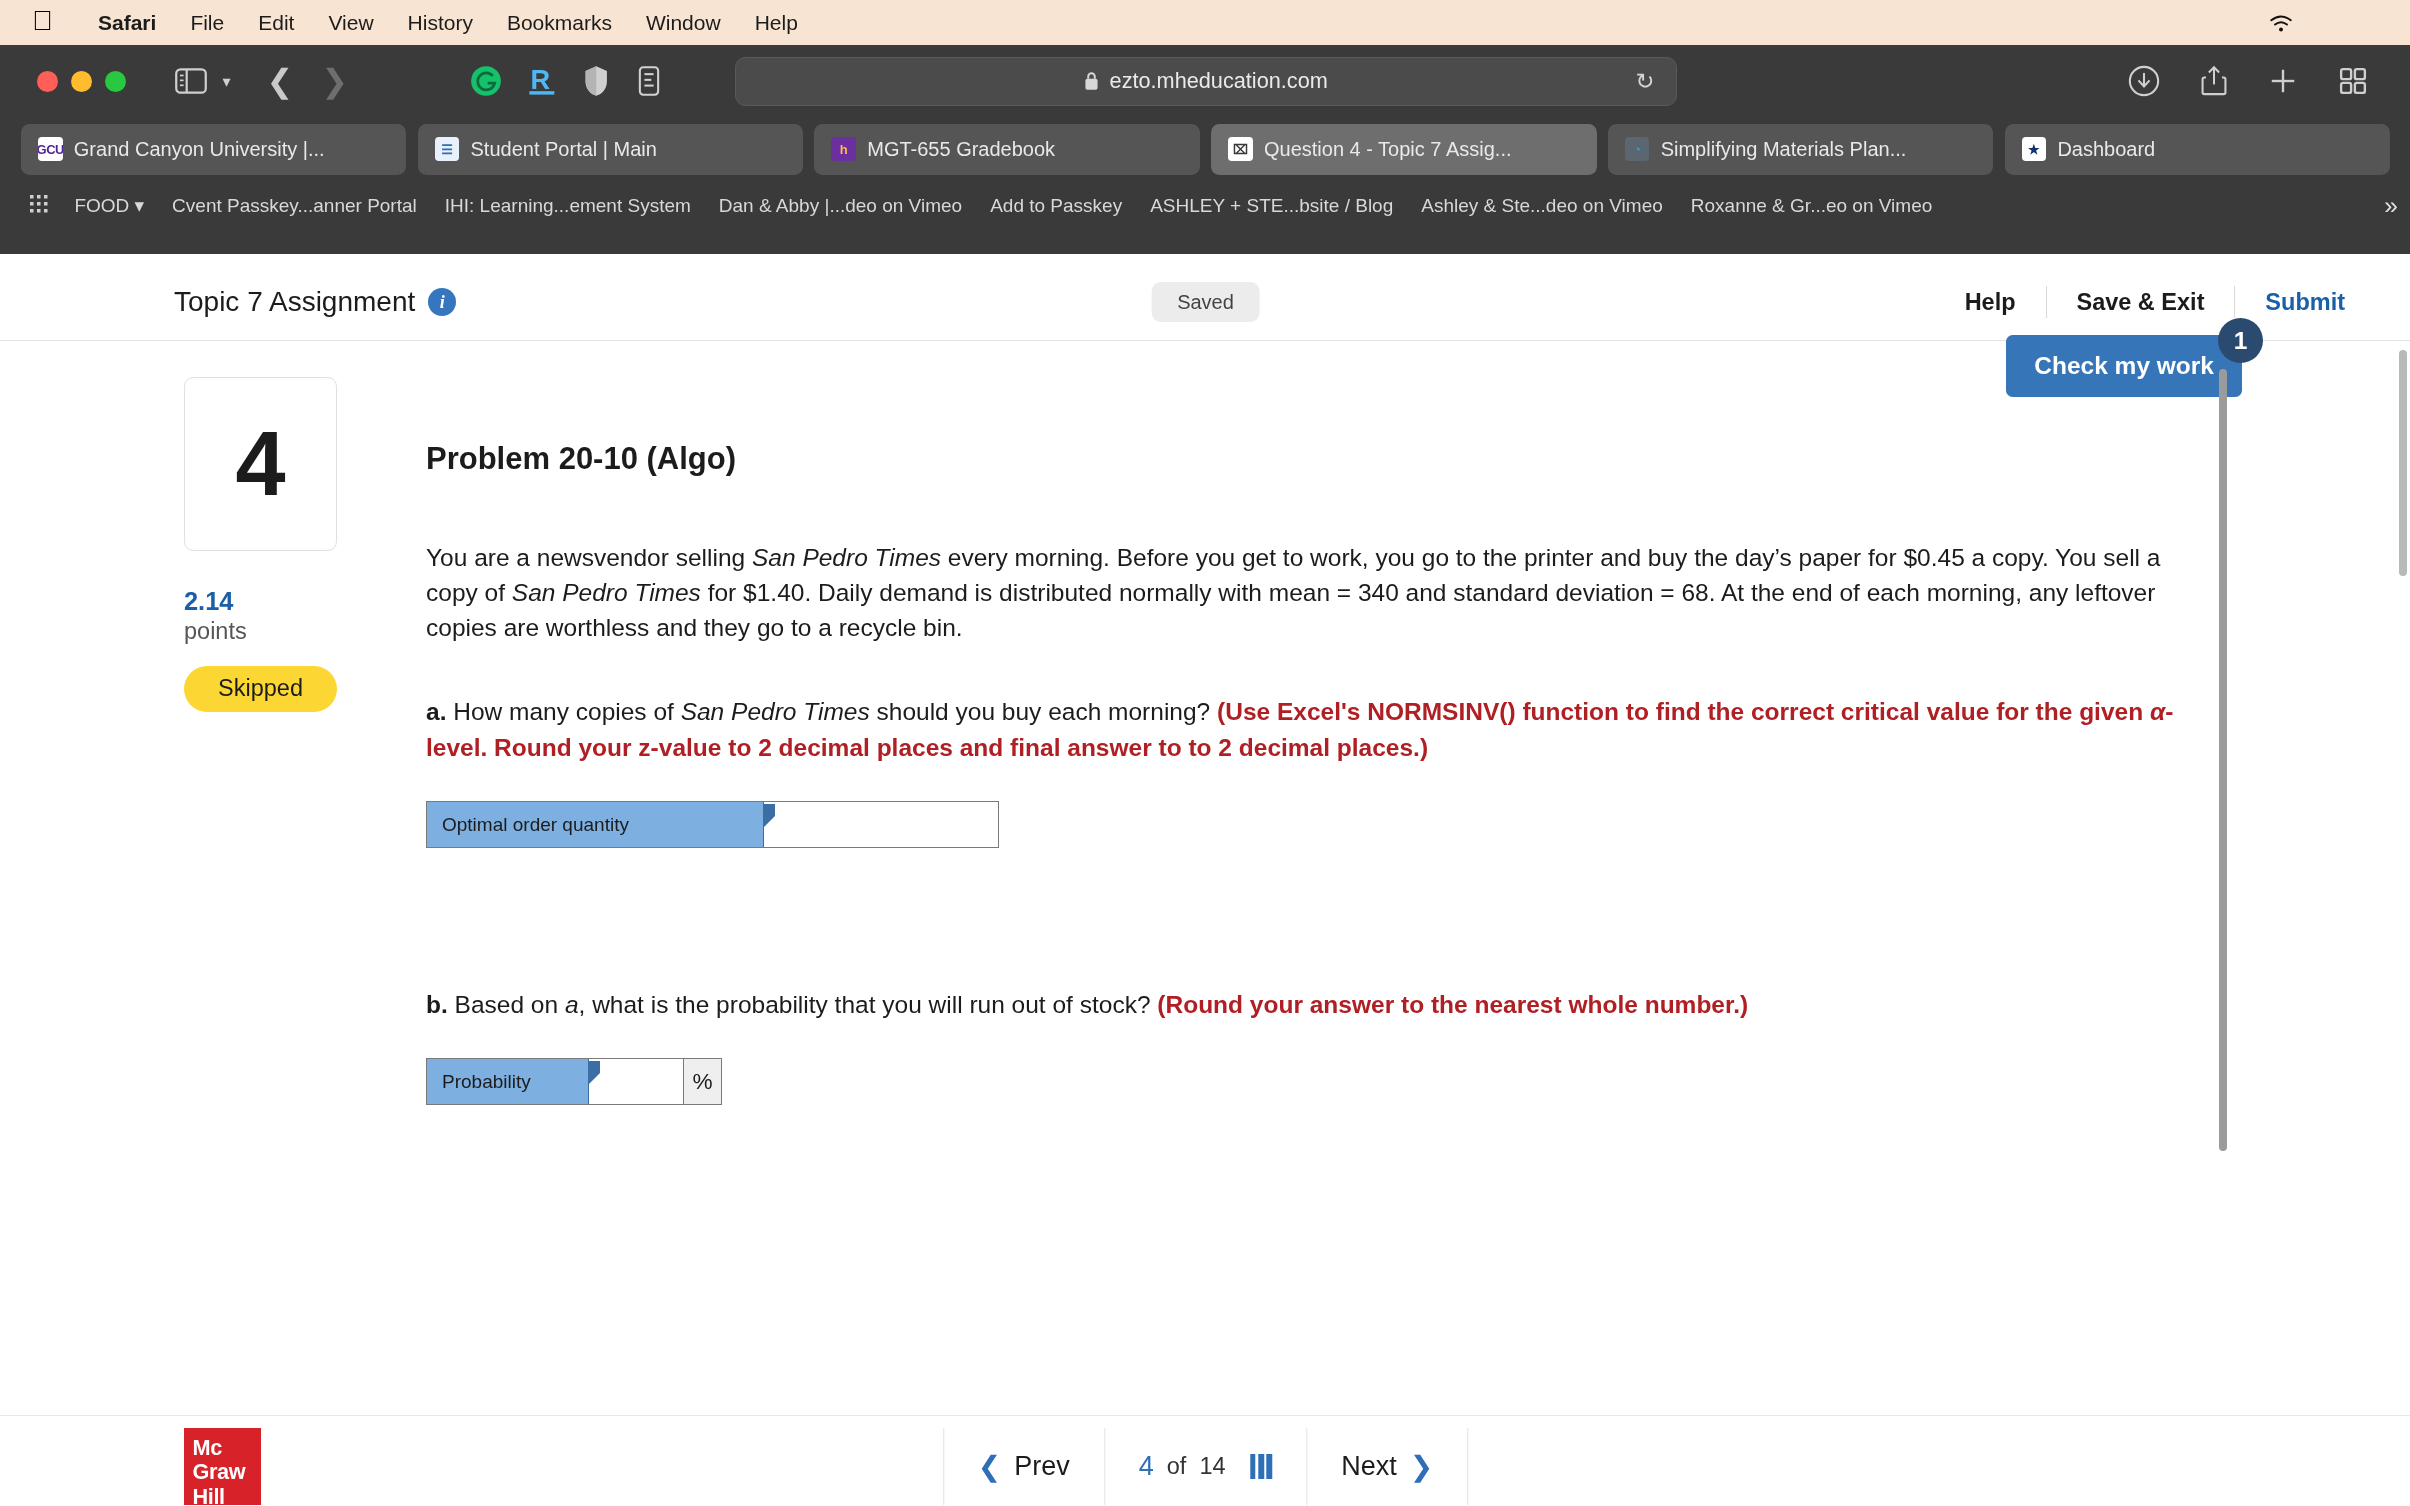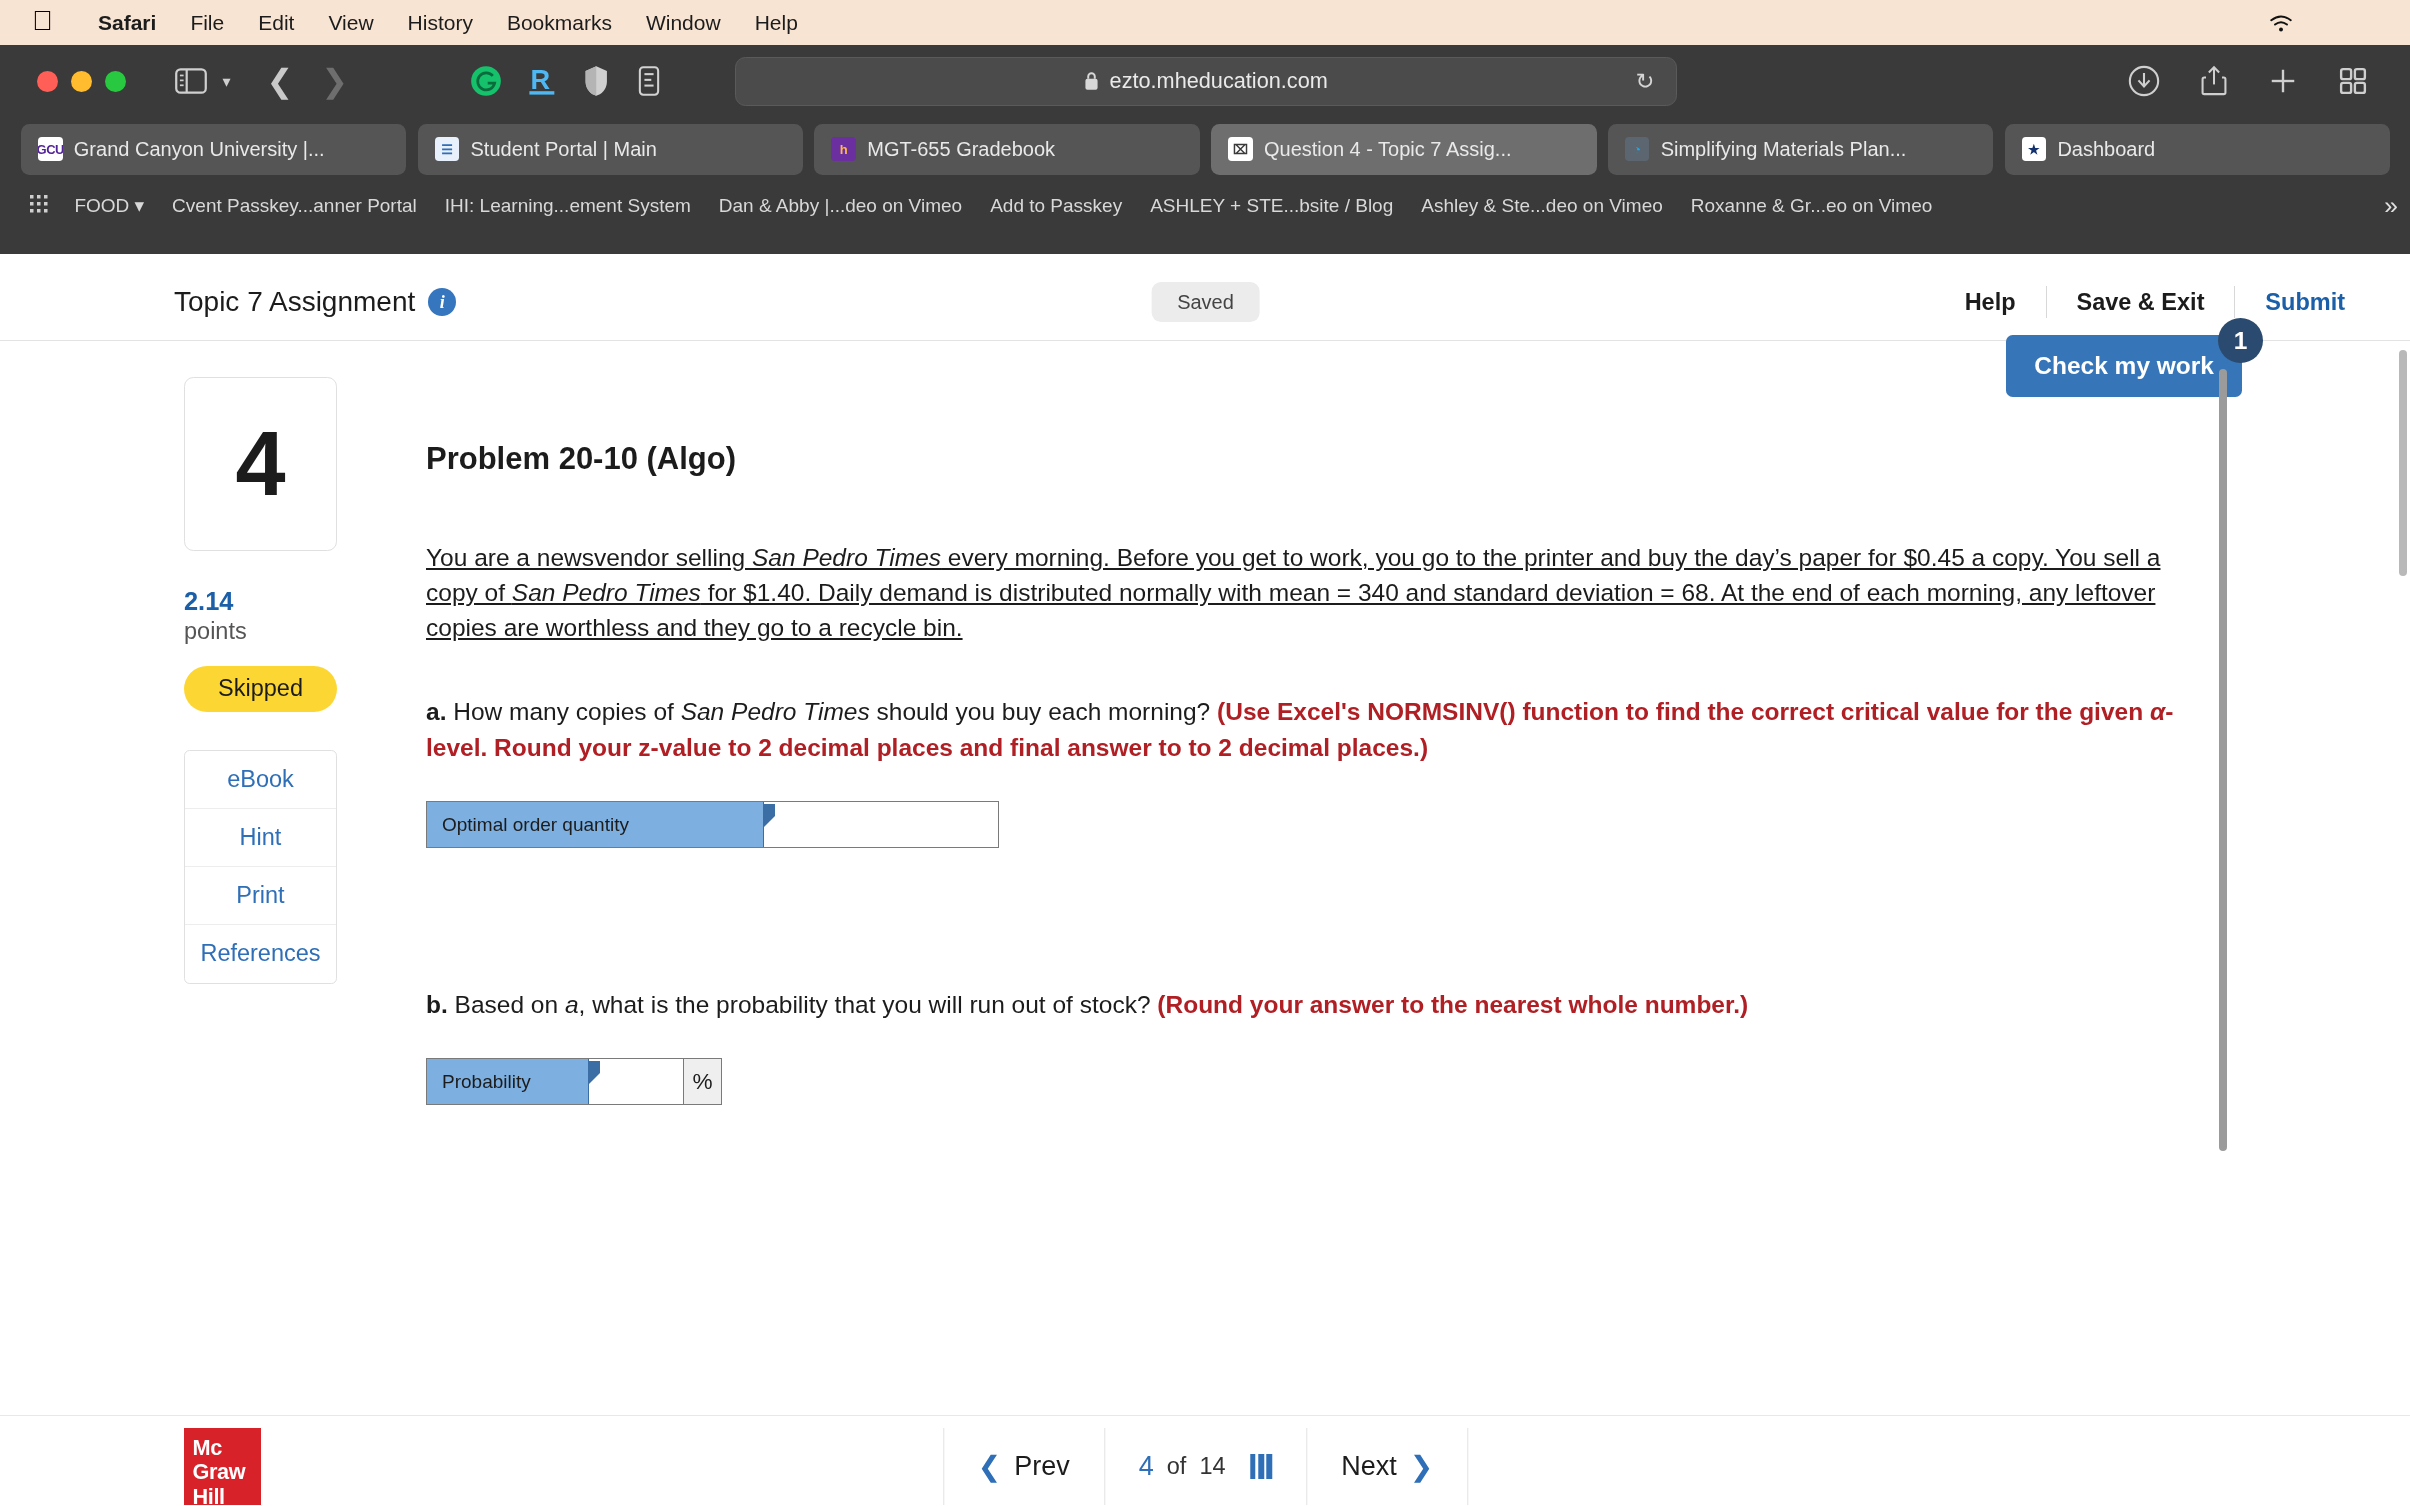--- a/index.html
+++ b/index.html
@@ -181,21 +181,20 @@
     position: absolute; top: -17px; right: -21px;
     width: 45px; height: 45px; border-radius: 50%;
     background: #2b4a6f; color: #fff; font-size: 24.5px; font-weight: bold;
     display: flex; align-items: center; justify-content: center;
   }
 
   .prob-title { font-size: 31px; font-weight: bold; color: #1c1c1c; margin-top: 64px; }
   .qtext {
     margin-top: 64px; font-size: 24.5px; line-height: 1.42; color: #1c1c1c;
     max-width: 1751px;
-    text-decoration: underline;
   }
   .qtext i { font-style: italic; }
   .part { margin-top: 49px; font-size: 24.5px; line-height: 1.45; color: #1c1c1c; max-width: 1770px;}
   .part b.lead { font-weight: bold; }
   .red { color: #b01f24; font-weight: bold; }
 
   
   .ansrow {
     margin-top: 36px; display: inline-flex; align-items: stretch;
     border: 0.9px solid #7a7a7a; background: #fff;
@@ -505,26 +504,20 @@
 
   <div class="body-area">
 
     <div class="qside">
       <div class="qnum-box">4</div>
       <div class="pts">
         <div class="val">2.14</div>
         <div class="lbl">points</div>
       </div>
       <div class="skipped">Skipped</div>
-      <div class="sidebtns">
-        <div class="sidebtn">eBook</div>
-        <div class="sidebtn">Hint</div>
-        <div class="sidebtn">Print</div>
-        <div class="sidebtn">References</div>
-      </div>
     </div>
 
     <div class="qmain">
 
       <div class="checkwork-wrap">
         <div class="checkwork">Check my work</div>
         <div class="cw-badge">1</div>
       </div>
 
       <div class="prob-title">Problem 20-10 (Algo)</div>

